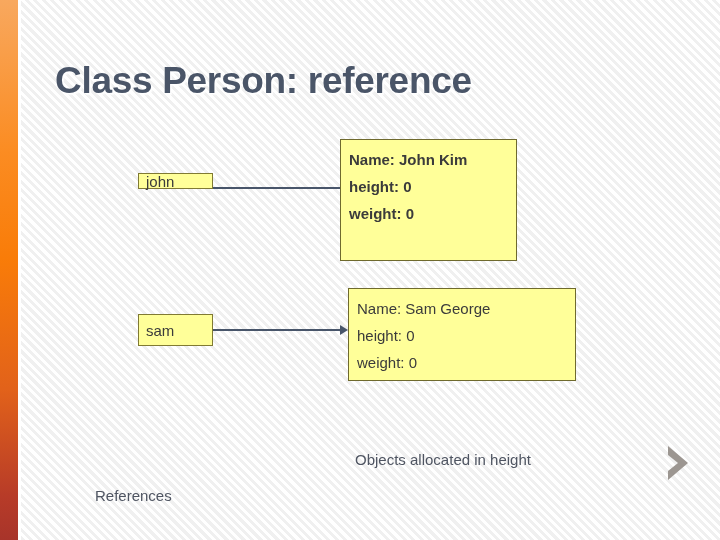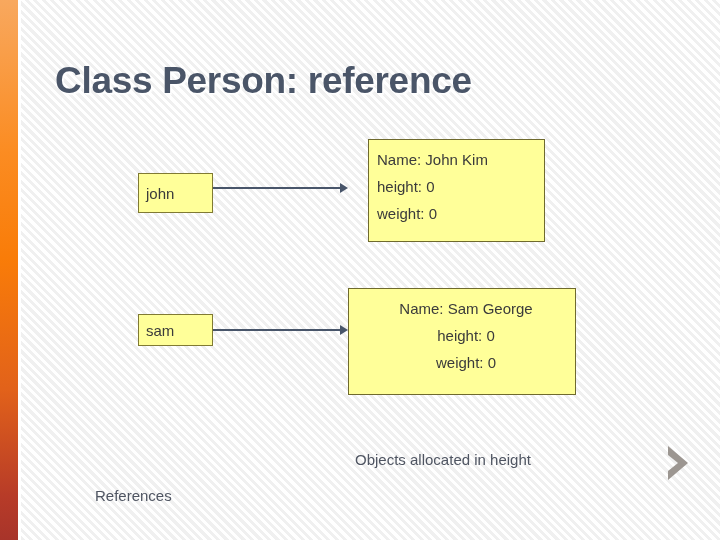--- a/index.html
+++ b/index.html
@@ -131,41 +131,41 @@
 </head>
 <body>
 
 <div id="slide">
 
   <div id="left-stripe"></div>
   <div id="stripe-edge"></div>
 
   <div id="title">Class Person: reference</div>
 
-  <div class="ref-box" style="left:138px; top:173px; width:75px; height:40px;">
+  <div class="ref-box" style="left:138px; top:173px; width:75px; height:16px;">
     <span>john</span>
   </div>
 
   <div class="arrow" style="left:213px; top:187px; width:128px;"></div>
   <div class="arrow-head" style="left:340px; top:183px;"></div>
 
-  <div class="obj-box" style="left:368px; top:139px; width:177px; height:103px;">
+  <div class="obj-box" style="left:340px; top:139px; width:177px; height:122px;font-weight:bold;">
     <div class="obj-line">Name: John Kim</div>
     <div class="obj-line">height: 0</div>
     <div class="obj-line">weight: 0</div>
   </div>
 
   <div class="ref-box" style="left:138px; top:314px; width:75px; height:32px;">
     <span>sam</span>
   </div>
 
   <div class="arrow" style="left:213px; top:329px; width:128px;"></div>
   <div class="arrow-head" style="left:340px; top:325px;"></div>
 
-  <div class="obj-box" style="left:348px; top:288px; width:228px; height:107px;text-align:center;">
+  <div class="obj-box" style="left:348px; top:288px; width:228px; height:93px;">
     <div class="obj-line">Name: Sam George</div>
     <div class="obj-line">height: 0</div>
     <div class="obj-line">weight: 0</div>
   </div>
 
   <div class="caption" style="left:95px; top:451px;margin-top:36px;">References</div>
 
   <div class="caption" style="left:355px; top:451px;">Objects allocated in height</div>
 
   <div id="chevron">

